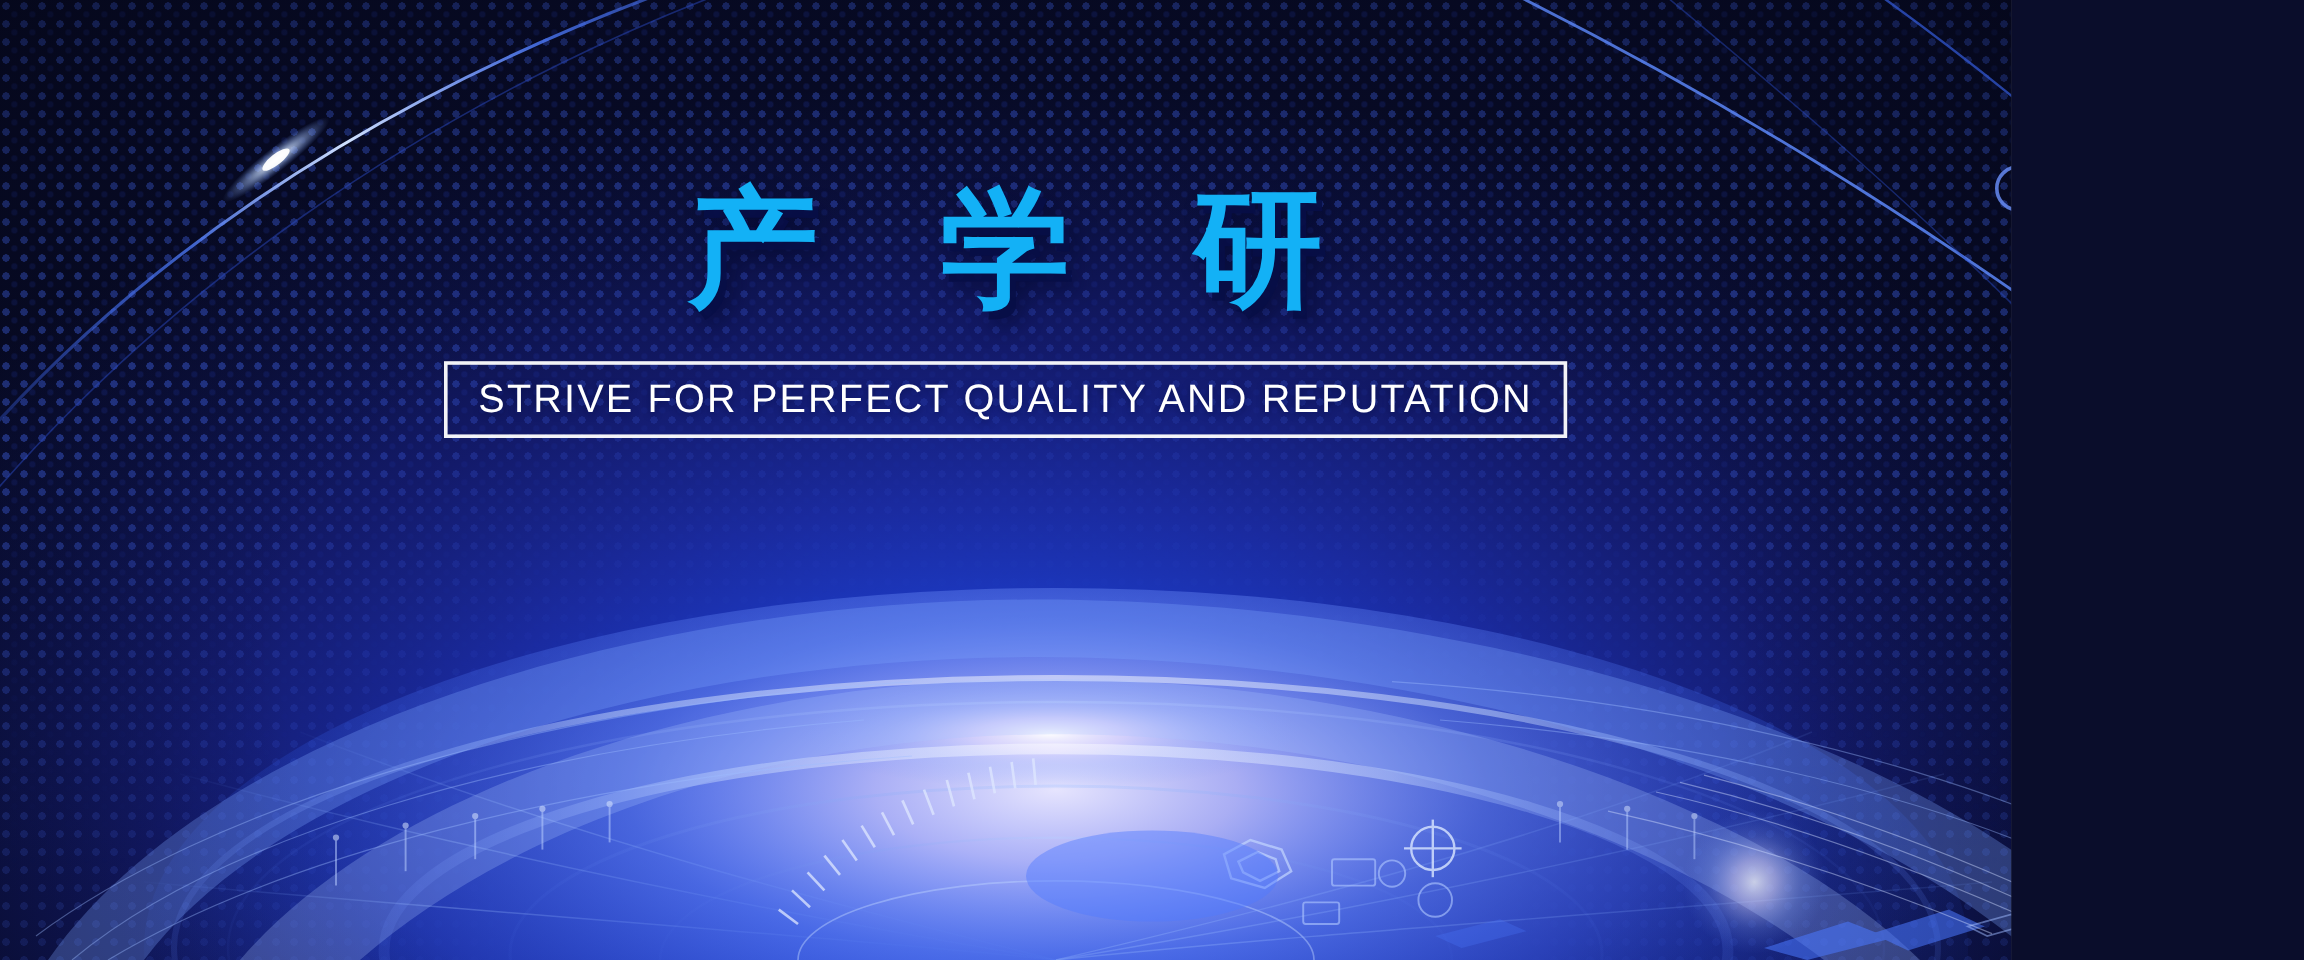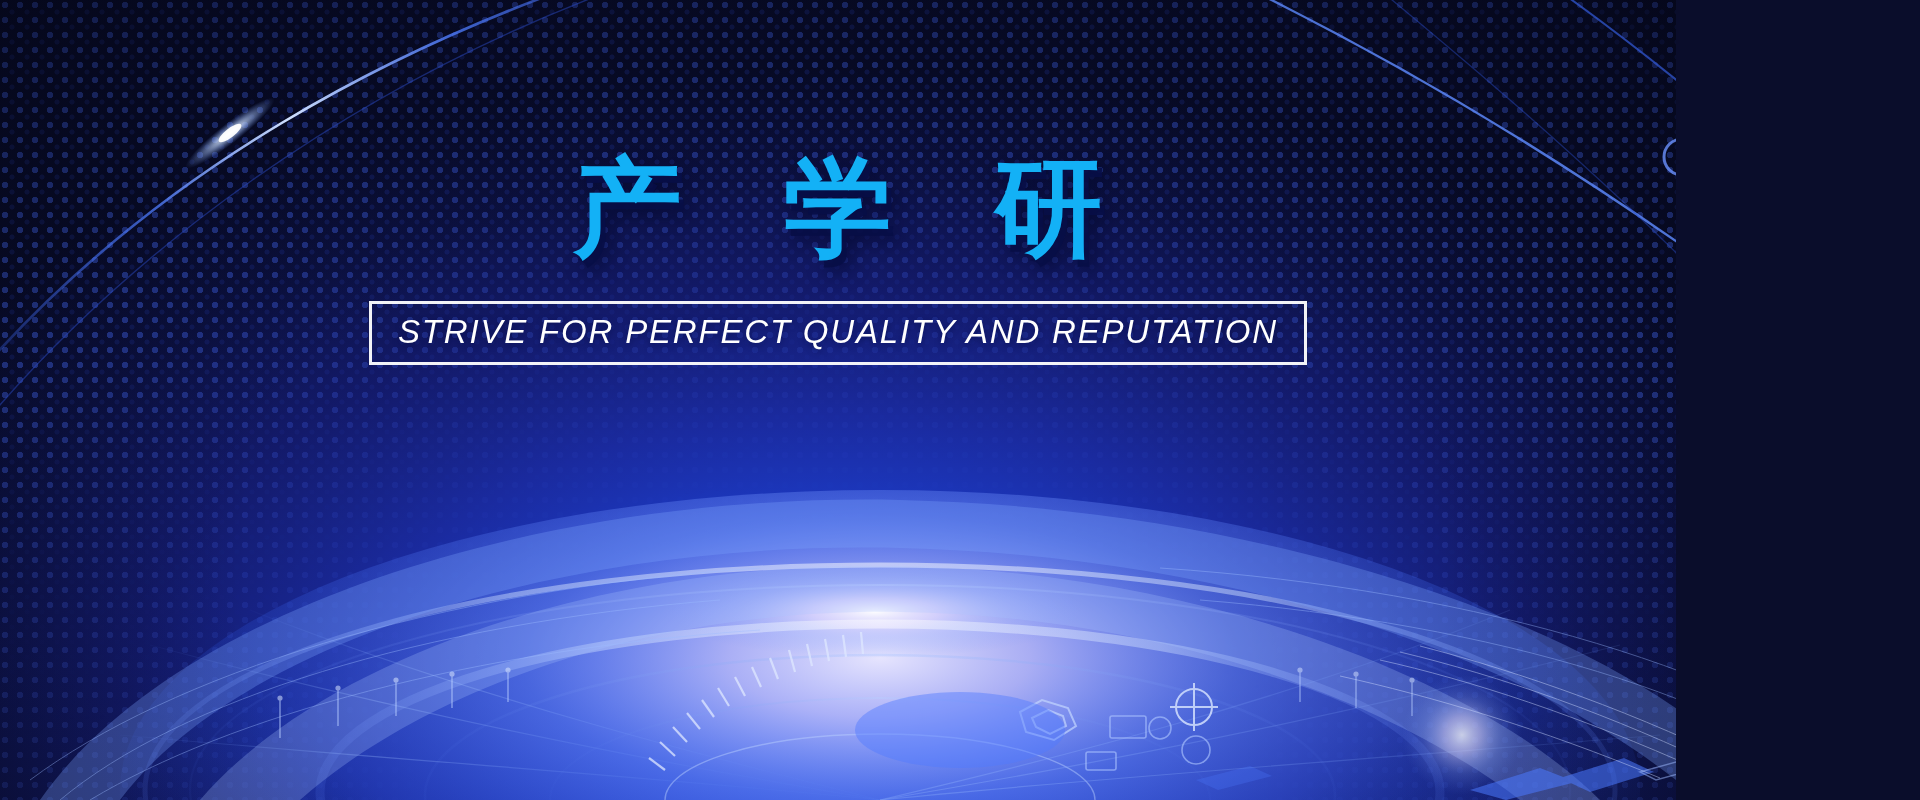--- a/index.html
+++ b/index.html
@@ -100,21 +100,20 @@
     display:flex;
     justify-content:center;
   }
   .en-box {
     border:3px solid rgba(255,255,255,.95);
     padding:9px 26px 11px 26px;
     display:inline-block;
   }
   .en-text {
     font-size:33px;
-    font-style:italic;
     font-weight:400;
     letter-spacing:.055em;
     color:#ffffff;
     white-space:nowrap;
     font-family:"Liberation Sans",sans-serif;
     text-shadow:0 2px 6px rgba(4,10,60,.5);
   }
 </style>
 </head>
 <body>

